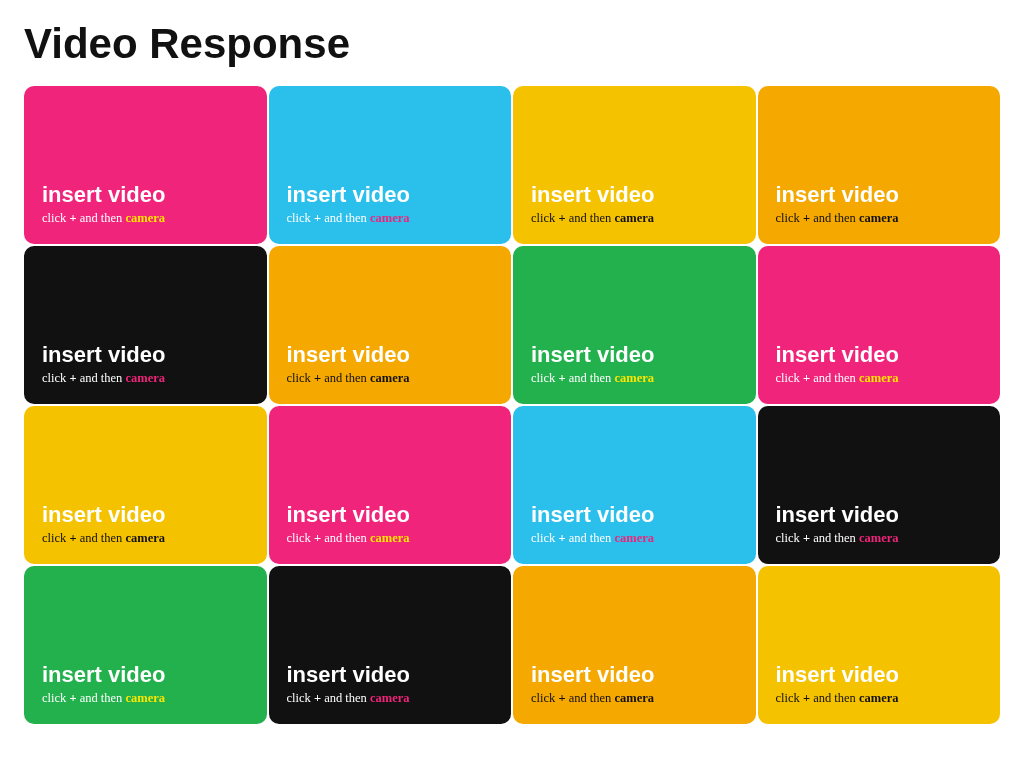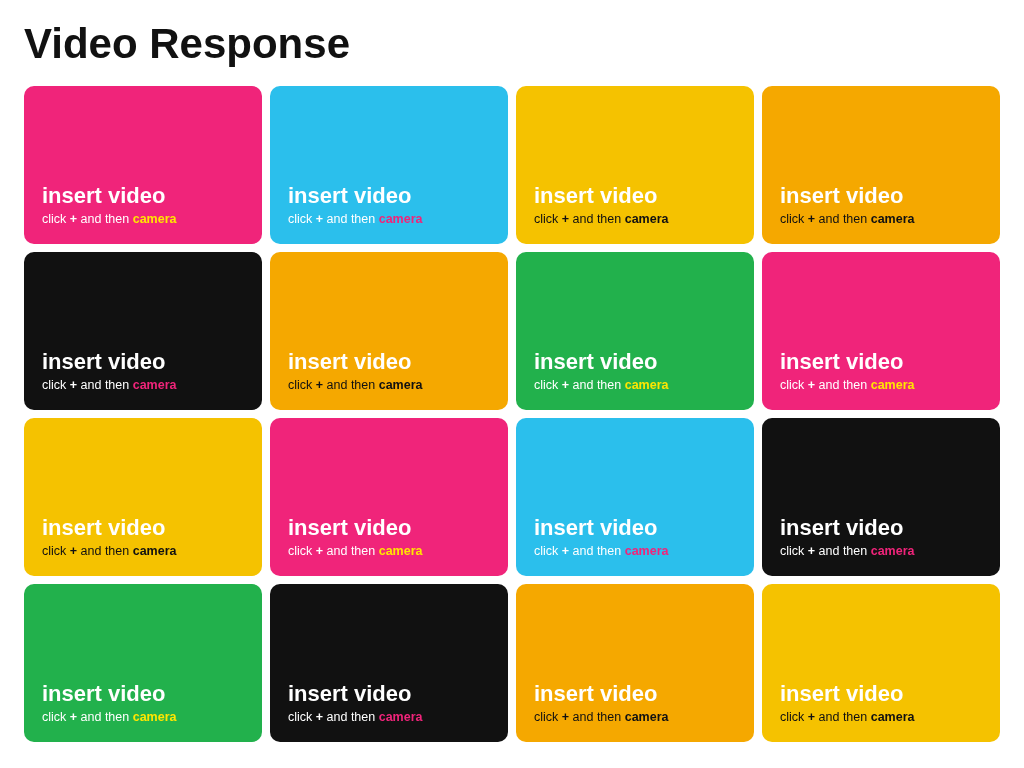--- a/index.html
+++ b/index.html
@@ -13,42 +13,42 @@
     h1 {
       font-size: 42px;
       font-weight: 900;
       color: #111;
       margin-bottom: 18px;
       font-family: 'Arial Black', Arial, sans-serif;
     }
     .grid {
       display: grid;
       grid-template-columns: repeat(4, 1fr);
-      gap: 8px;
+      gap: 2px;
     }
     .card {
       border-radius: 10px;
       padding: 22px 18px 18px 18px;
       display: flex;
       flex-direction: column;
       justify-content: flex-end;
       min-height: 158px;
       cursor: pointer;
     }
     .card-title {
       font-size: 22px;
       font-weight: 900;
       font-family: 'Arial Black', Arial, sans-serif;
       line-height: 1.1;
       margin-bottom: 4px;
     }
     .card-sub {
       font-size: 12.5px;
       font-weight: 400;
-      font-family: Liberation Sans, sans-serif;
+      font-family: Liberation Serif, serif;
     }
     .card-sub .plus {
       font-weight: 700;
     }
     .card-sub .cam {
       font-weight: 900;
     }
 
     
     

